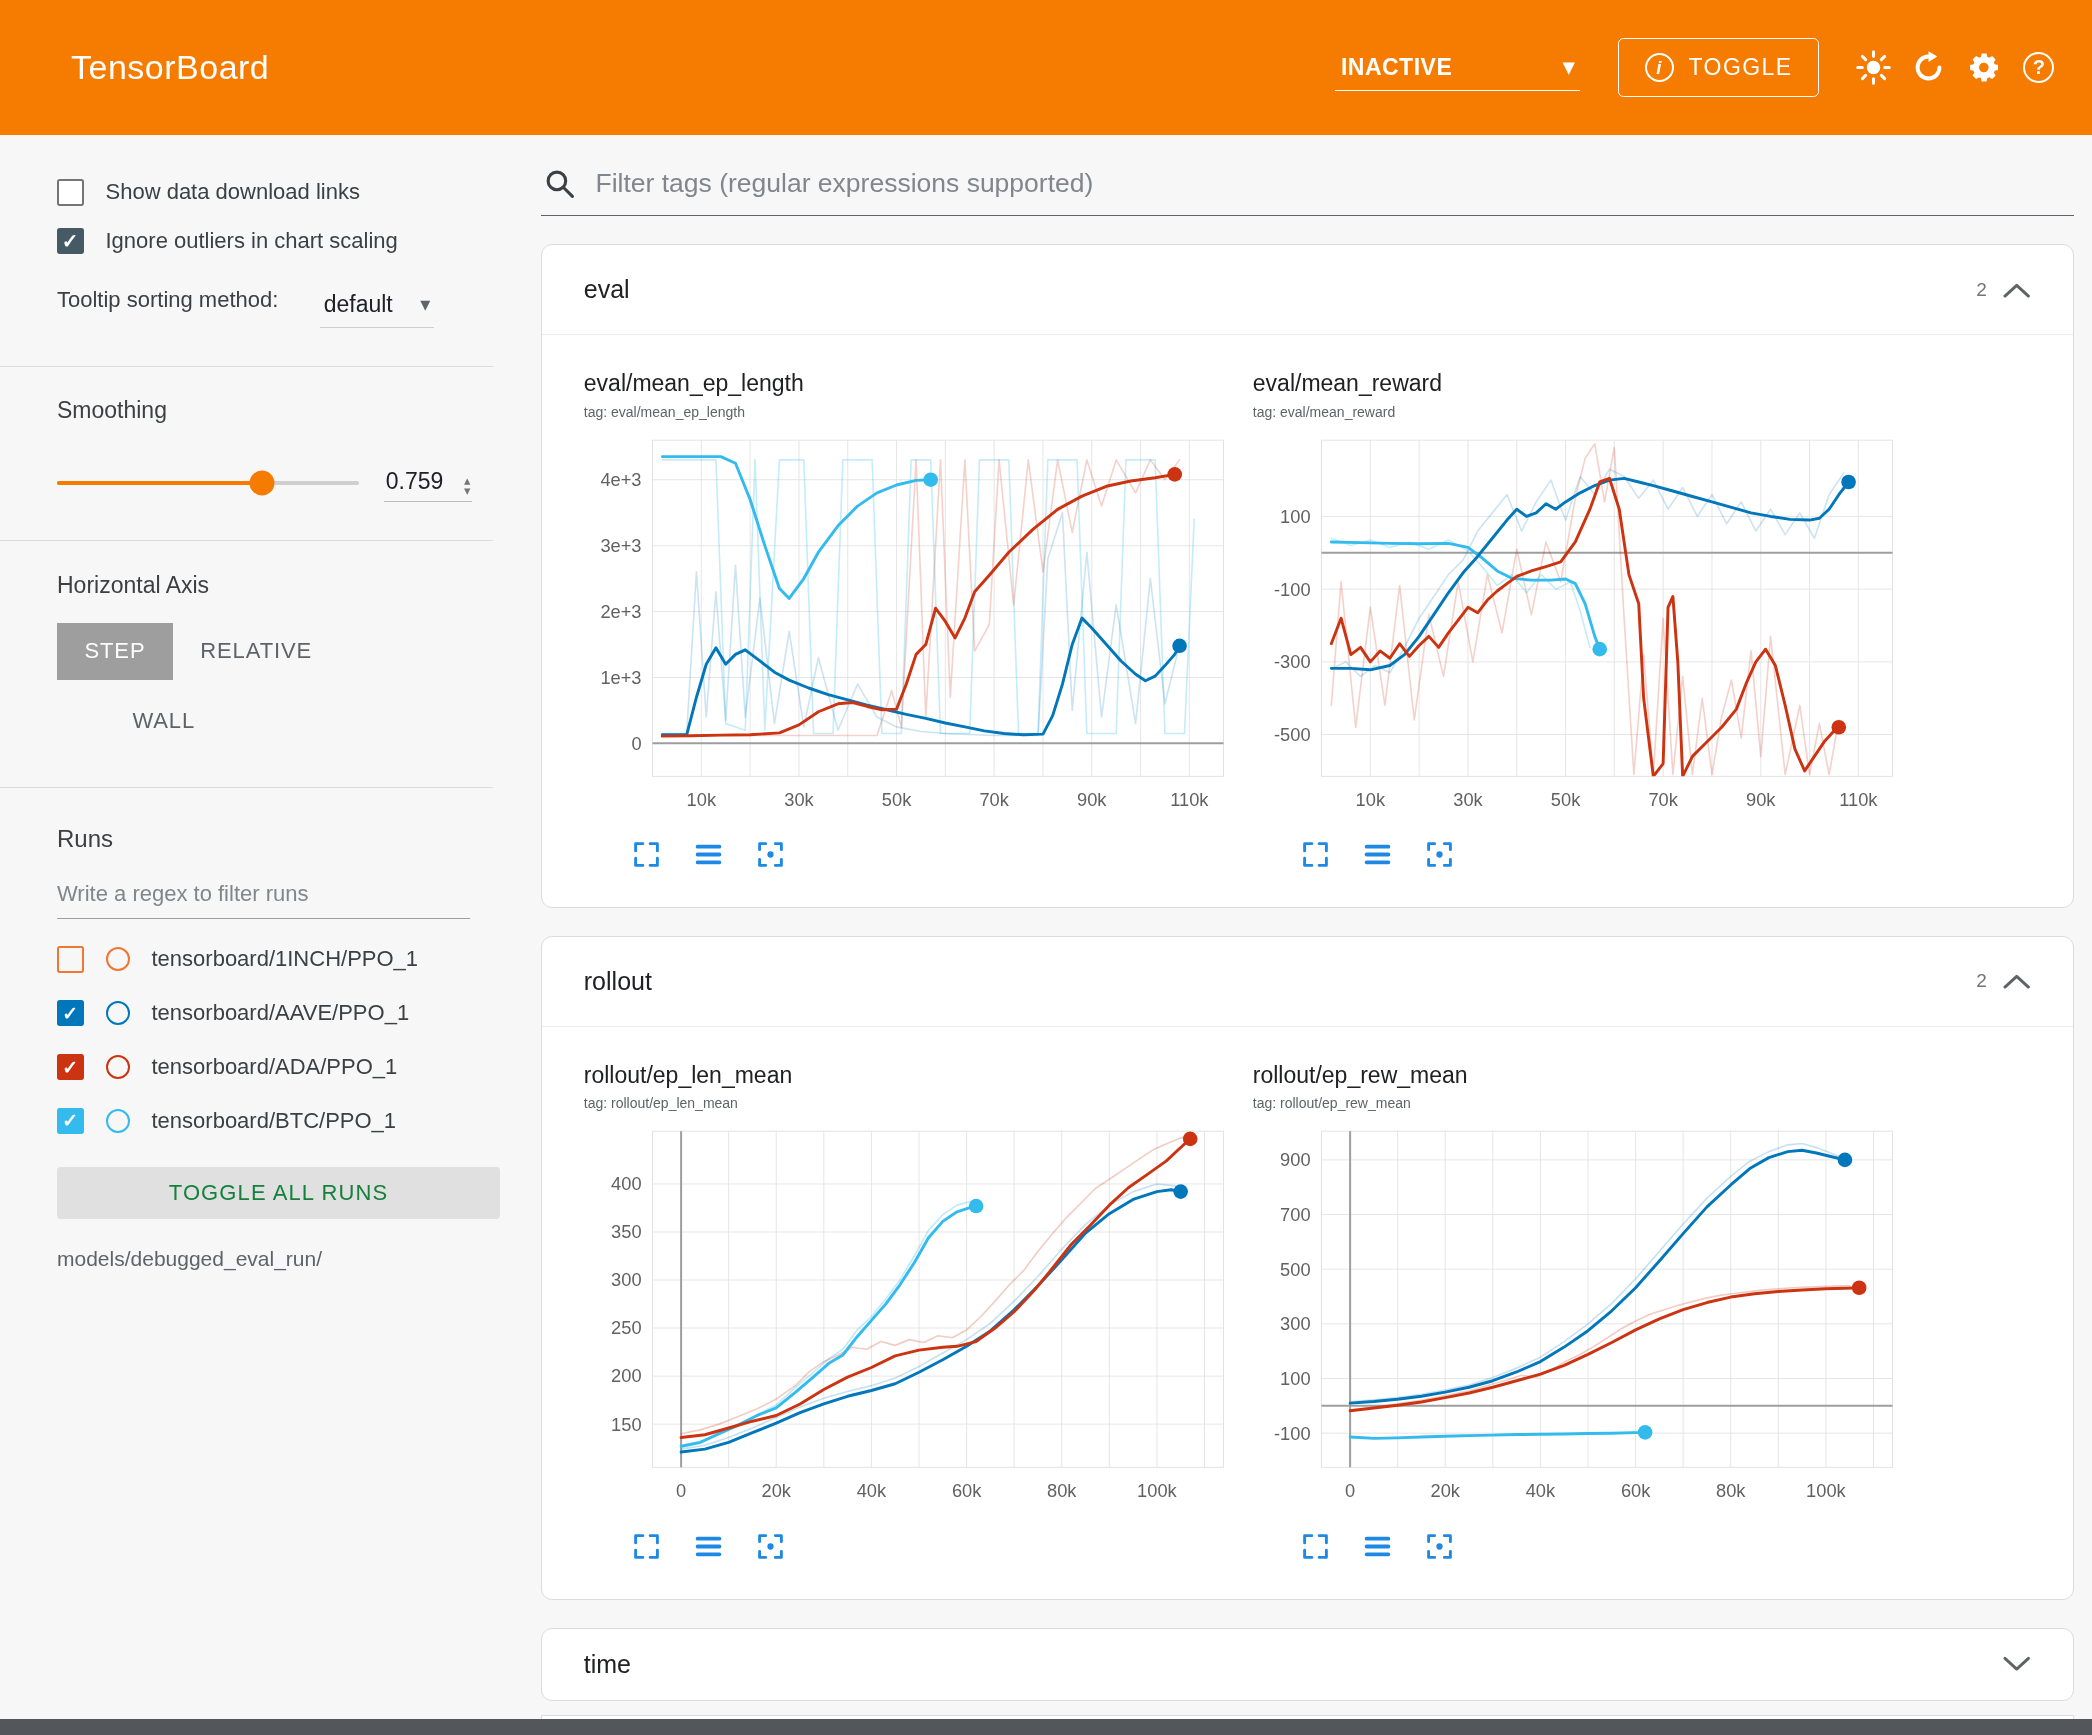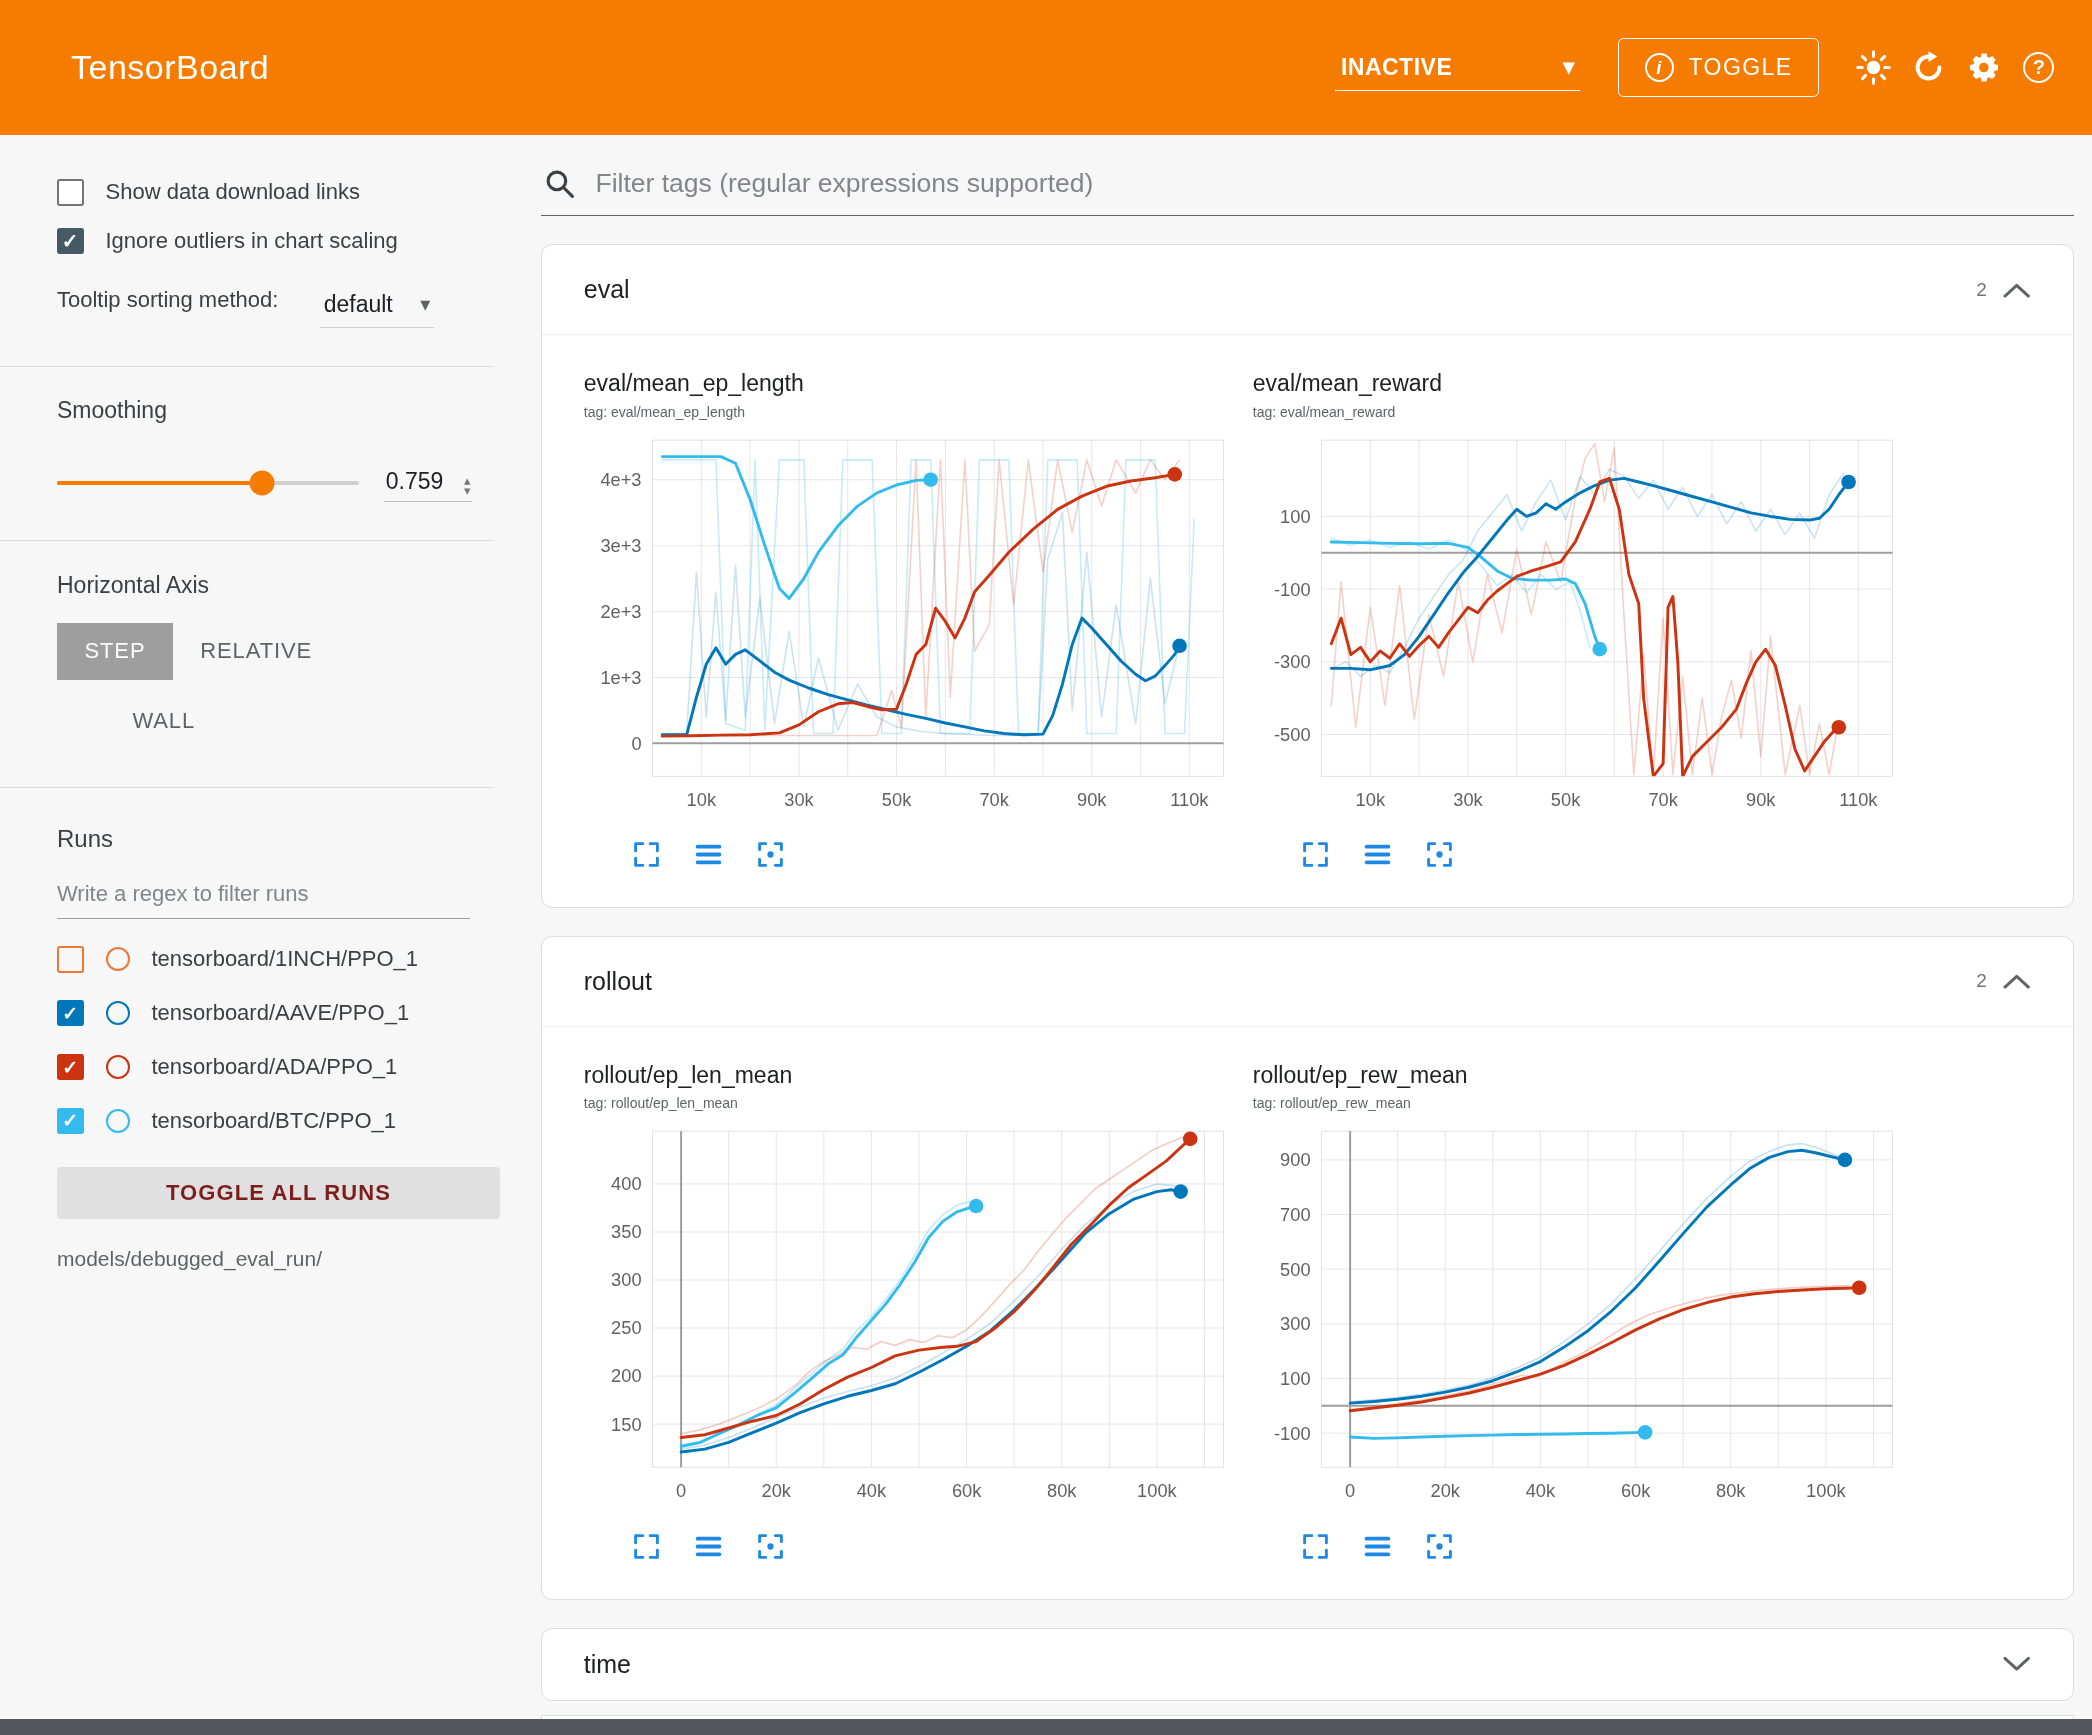--- a/index.html
+++ b/index.html
@@ -101,21 +101,21 @@
 
   .run-row { display:flex; align-items:center; gap:22px; margin-top:27.4px; font-size:22px; color:#3c4043; }
   .run-checkbox {
     width:26.5px; height:26.5px; border-radius:2.7px; border:2.7px solid; flex:0 0 auto;
     display:flex; align-items:center; justify-content:center; color:#fff; font-size:19px; font-weight:700; cursor:pointer;
   }
   .run-radio { width:24px; height:24px; border-radius:50%; border:2.7px solid; flex:0 0 auto; cursor:pointer; }
 
   .toggle-all {
     margin-top:33px; width:443px; height:52px; background:#e0e0e0; border:none; border-radius:3.7px;
-    font-size:22px; letter-spacing:1.1px; color:#7f1d1d; font-weight:700; cursor:pointer;
+    font-size:22px; letter-spacing:1.1px; color:#15803d; font-weight:400; cursor:pointer;
     font-family:"Liberation Sans", sans-serif;
   }
   .models-path { margin-top:27.4px; font-size:21px; color:#5f6368; }
 
   
   .main { flex:1; padding:25.6px 18.3px 0 12.8px; min-width:0; }
   .filter-row {
     display:flex; align-items:center; gap:20px; padding:7.3px 3.7px 16.4px; border-bottom:1.8px solid #5f6368;
   }
   .filter-row input {

